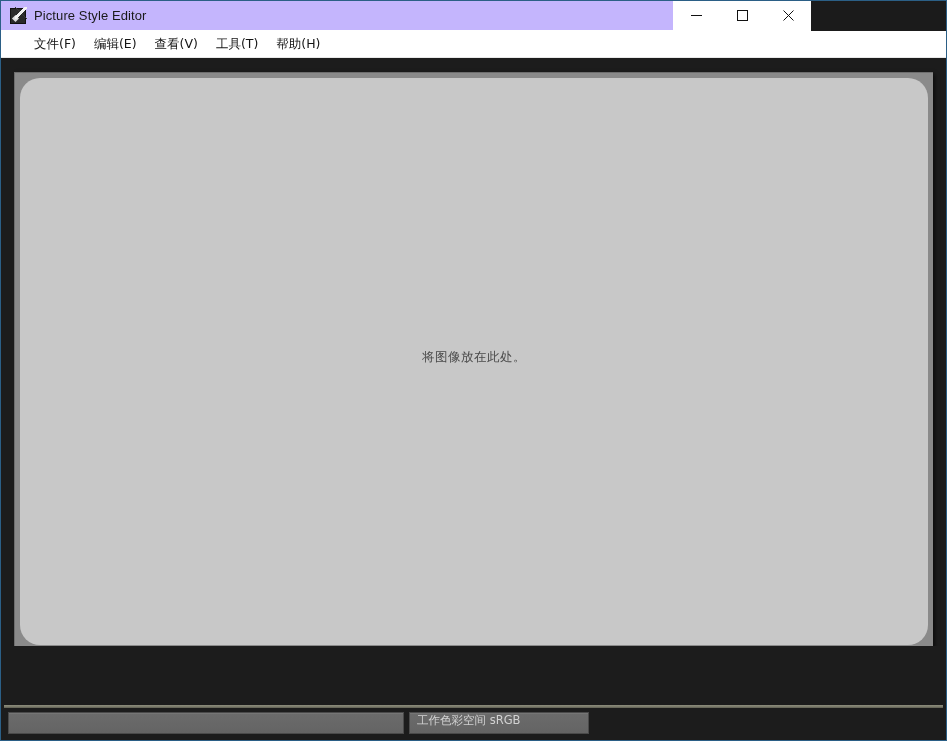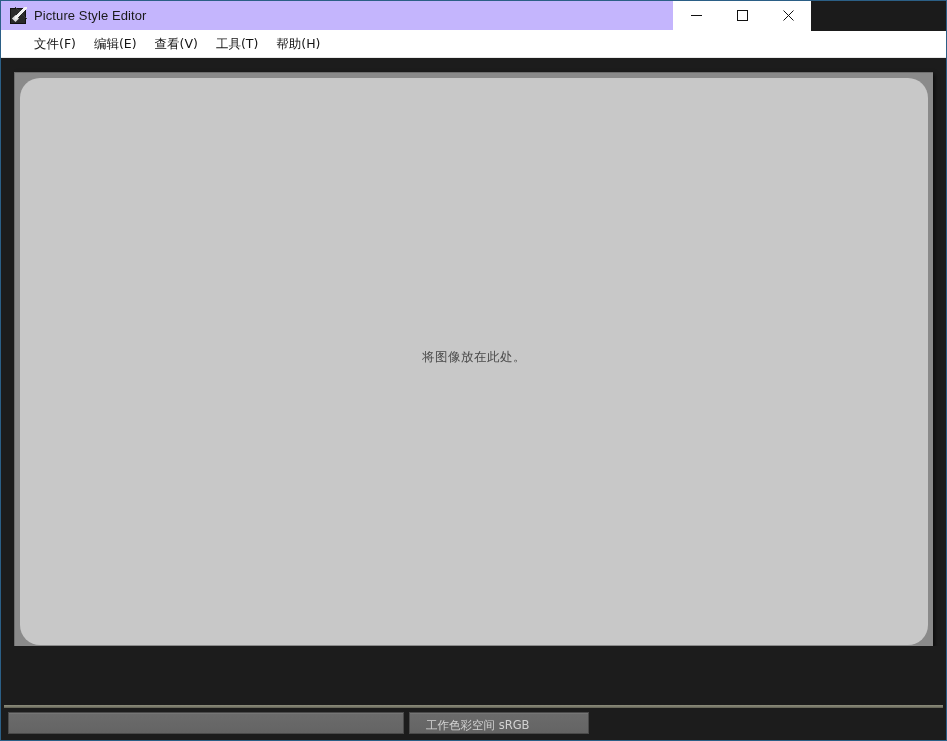--- a/index.html
+++ b/index.html
@@ -146,22 +146,22 @@
     background: linear-gradient(to bottom, #8d8d7d 0%, #7c7c6c 50%, #5e5e52 100%);
   }
   .status-panels {
     position: absolute; left: 7px; top: 66px;
     display: flex; align-items: center;
   }
   .status-panel {
     height: 22px;
     background: linear-gradient(to bottom, #6b6b6b 0%, #646464 100%);
     border: 1px solid #4a4a4a;
-    display: flex; align-items: flex-end;
-    padding-left: 16px;
+    display: flex; align-items: flex-start;
+    padding-left: 7px;
     box-shadow: inset 0 1px 0 rgba(255,255,255,.07);
   }
   .status-panel.p1 { width: 396px; }
   .status-panel.p2 { width: 180px; margin-left: 5px; }
   .status-text {
     font-size: 11.5px; color: #d2d2d2;
     font-family: "DejaVu Sans", "Liberation Sans", sans-serif;
     white-space: nowrap;
   }
 

